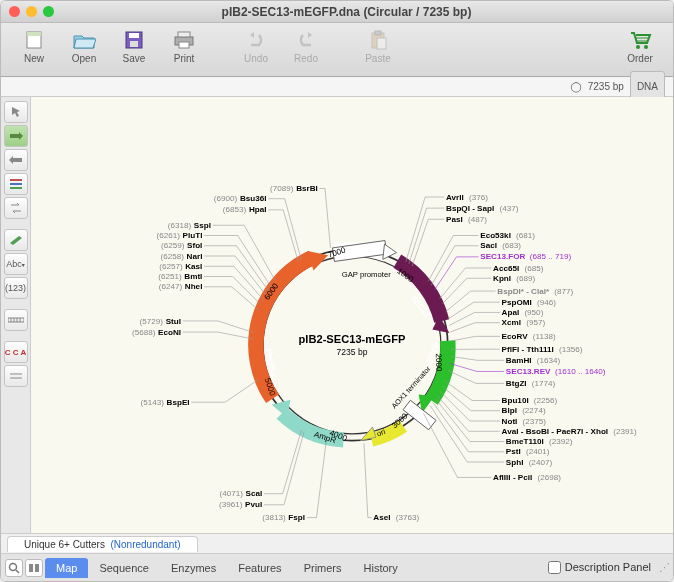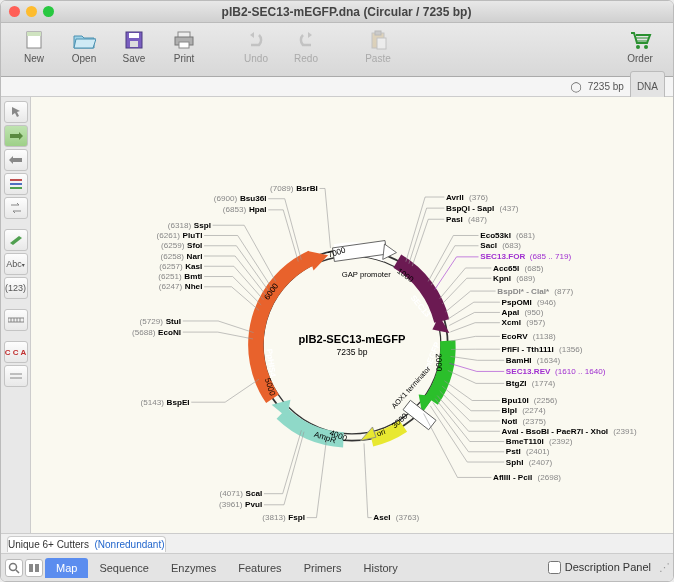--- a/index.html
+++ b/index.html
@@ -29,21 +29,21 @@
   .primer { font-size:9.5px; fill:#a030d0; }
   .gray { fill:#888; }
   .bottombar { height:20px; background:#f0f0f0; border-top:1px solid #ccc; display:flex; align-items:center; font-size:10px; padding:0 6px; }
   .tabrow { height:28px; background:#e4e4e4; border-top:1px solid #ccc; display:flex; align-items:center; padding:0 4px; gap:0; }
   .tab { padding:3px 10px; font-size:11px; color:#444; border:1px solid transparent; border-radius:3px 3px 0 0; cursor:default; }
   .tab.active { background:#5b8def; color:#fff; }
   .sqbtn { width:18px; height:18px; border:1px solid #bbb; background:#fff; border-radius:3px; display:flex; align-items:center; justify-content:center; margin-right:2px; }
   .descr { margin-left:auto; display:flex; align-items:flex-start; gap:4px; }
   .nonred { color:#2266cc; }
   .grip { color:#999; letter-spacing:-1px; margin-left:4px; }
-  .utab { display:inline-block; background:#fff; border:1px solid #ccc; border-bottom:none; border-radius:4px 4px 0 0; padding:2px 0; font-size:10px; }
+  .utab { display:inline-block; background:#fff; border:1px solid #ccc; border-bottom:none; border-radius:4px 4px 0 0; padding:2px 16px; font-size:10px; }
 </style>
 </head>
 <body>
 
 <div class="window">
   <div class="titlebar">
     <div class="tl">
       <span class="r"></span>
       <span class="y"></span>
       <span class="g"></span>

